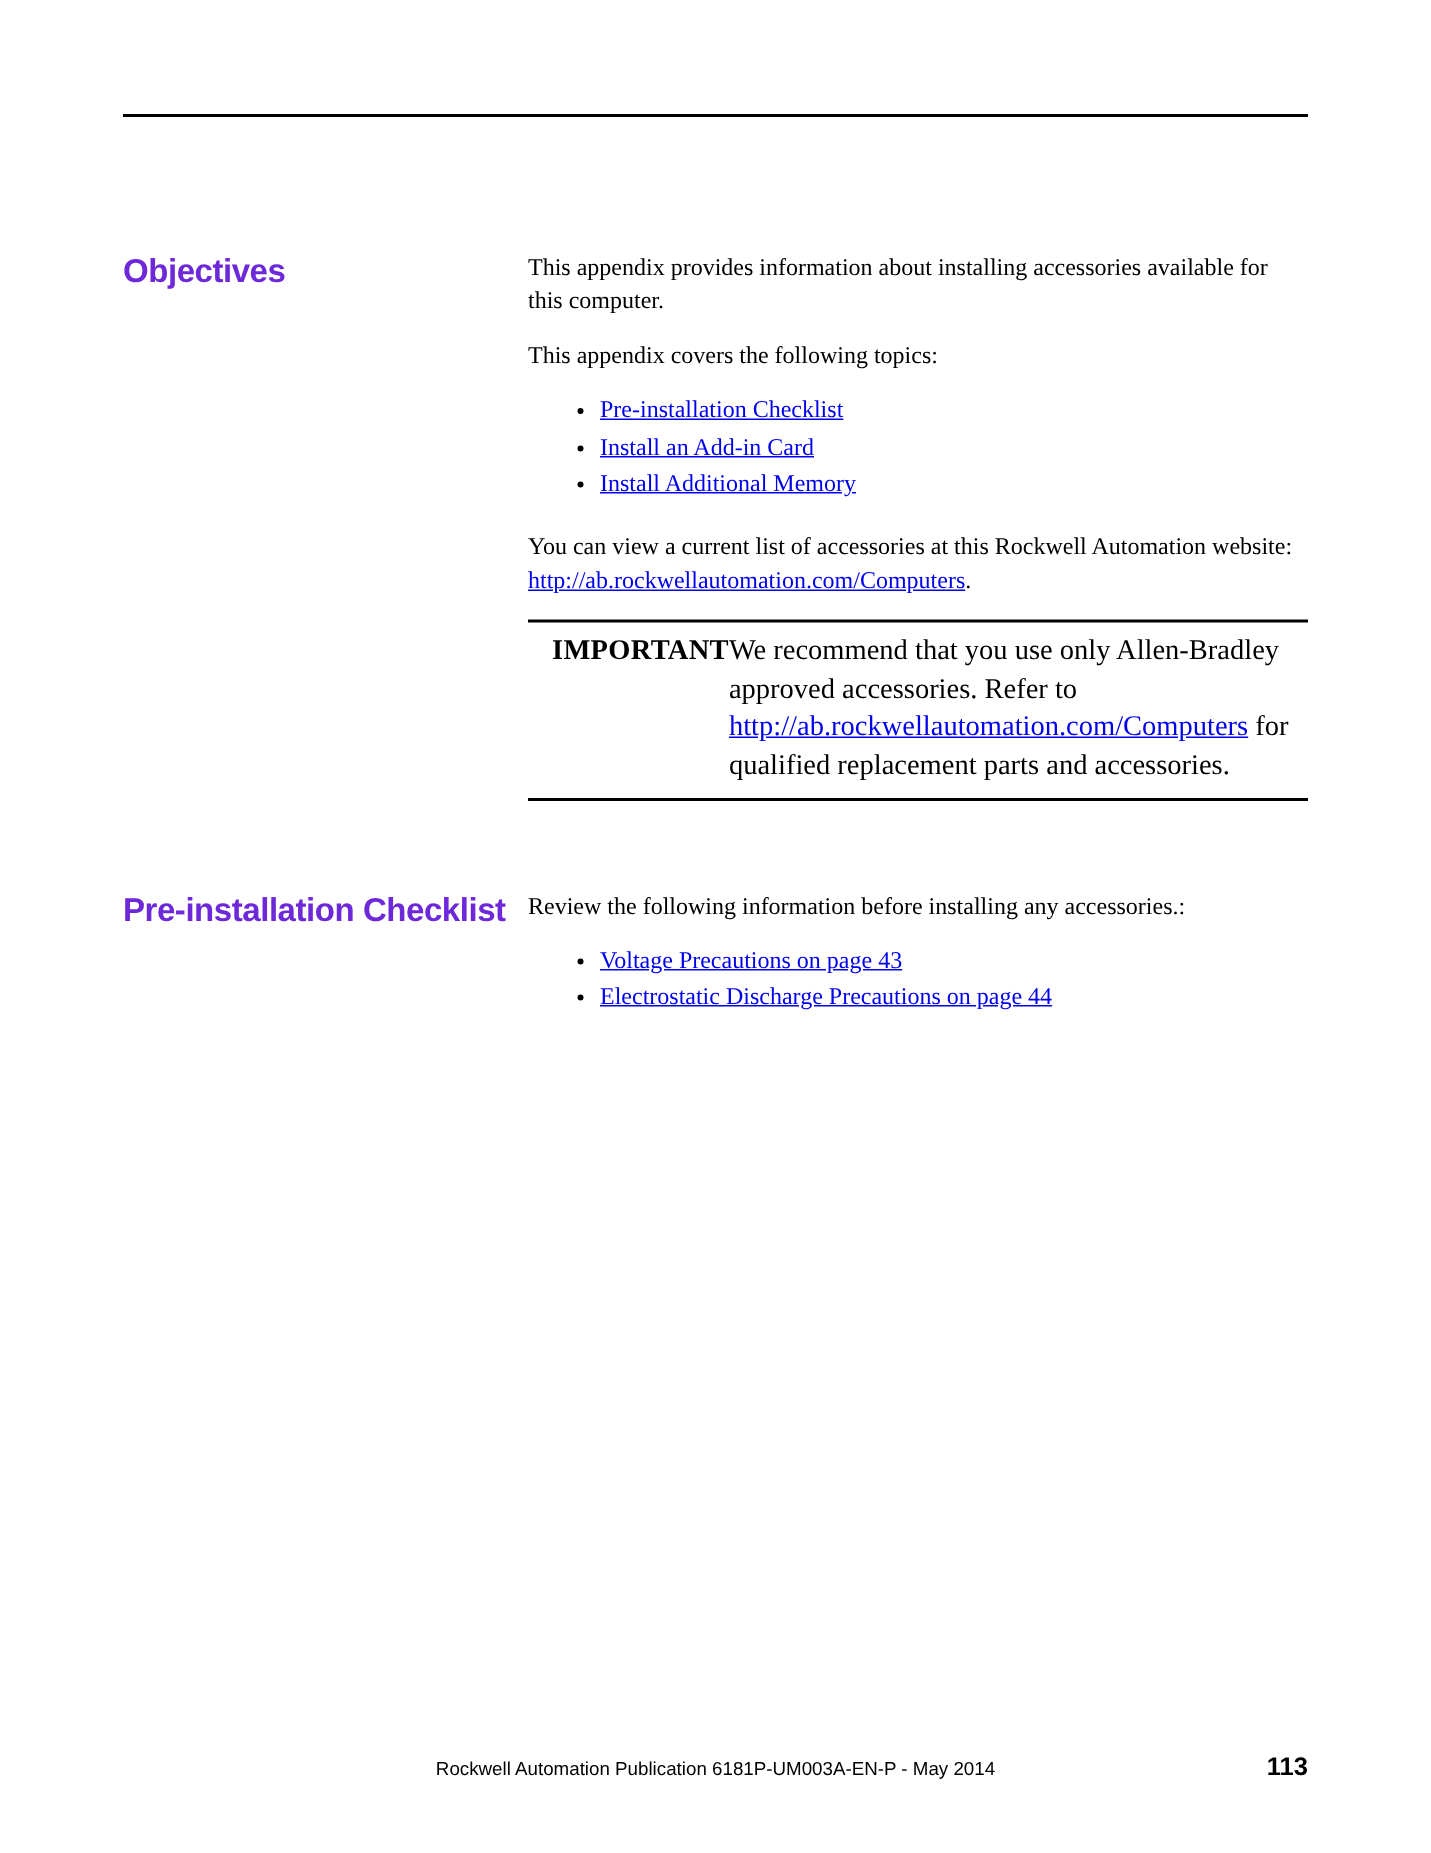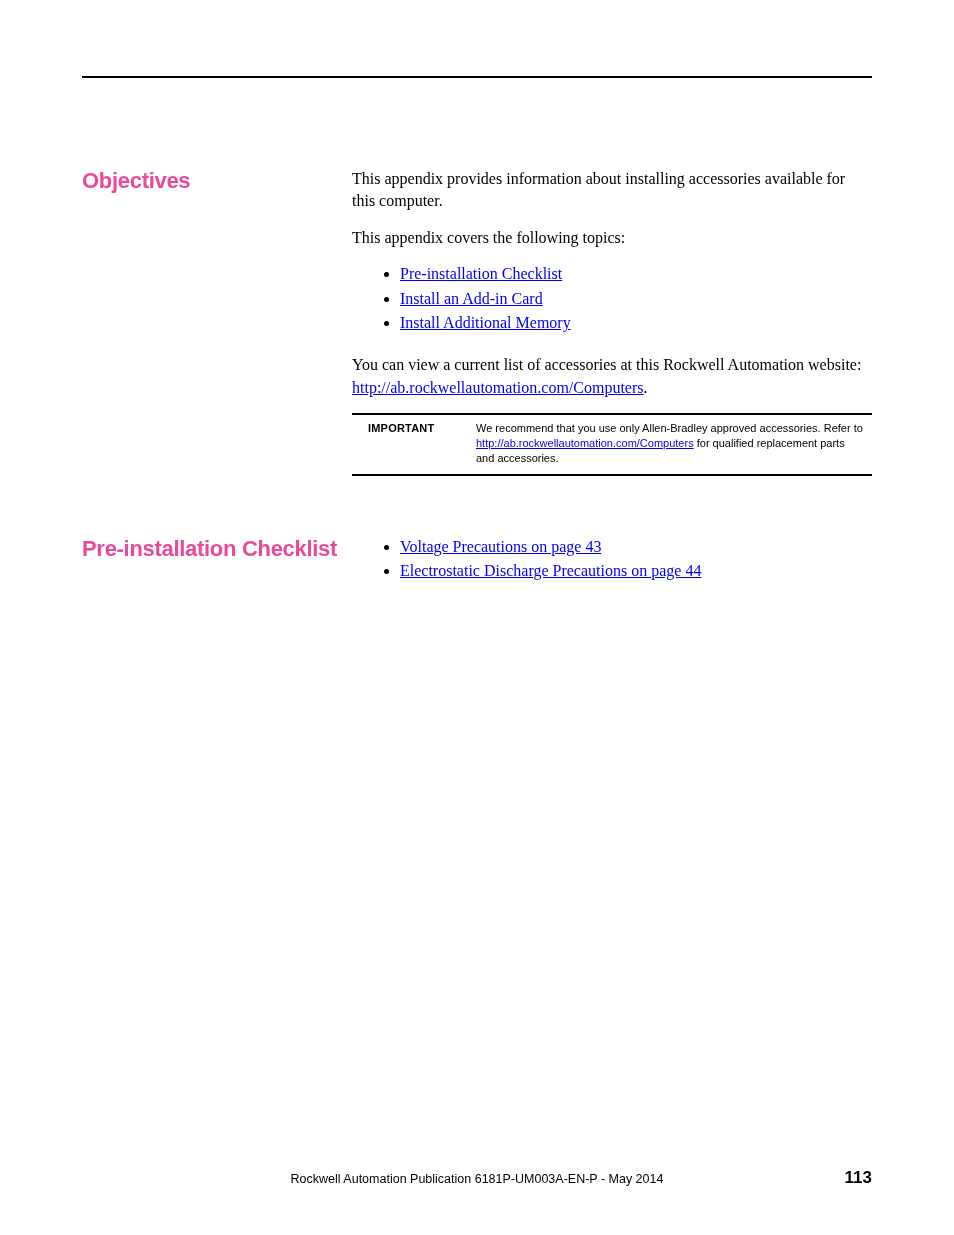--- a/index.html
+++ b/index.html
@@ -58,21 +58,21 @@
   .section + .section {
     margin-top: 60px;
   }
   .side-heading {
     width: 270px;
     flex: 0 0 270px;
     font-family: "Arial Narrow", Arial, Helvetica, sans-serif;
     font-weight: 700;
     font-stretch: condensed;
     font-size: 22px;
-    color: #ec4899;
+    color: #6d28d9;
     letter-spacing: -0.3px;
     line-height: 1.2;
   }
   .body-col {
     flex: 1;
     font-size: 16px;
     line-height: 1.4;
   }
   .body-col p {
     margin: 0 0 14px 0;
@@ -87,23 +87,23 @@
   a.link {
     color: #0000ee;
     text-decoration: underline;
   }
   .callout {
     border-top: 2px solid #000;
     border-bottom: 2px solid #000;
     margin-top: 8px;
     padding: 6px 4px 8px 4px;
     display: flex;
-    font-family: Liberation Sans, sans-serif;
+    font-family: Liberation Serif, serif;
     font-stretch: condensed;
-    font-size: 11px;
+    font-size: 19px;
     line-height: 1.35;
   }
   .callout-label {
     flex: 0 0 108px;
     font-weight: 700;
     letter-spacing: 0.2px;
     padding-left: 12px;
   }
   .callout-body {
     flex: 1;
@@ -155,20 +155,21 @@
         <div class="callout-body">
           <span>We recommend that you use only Allen-Bradley approved accessories. Refer to </span><a class="link">http://ab.rockwellautomation.com/Computers</a><span> for qualified replacement parts and accessories.</span>
         </div>
       </div>
     </div>
   </div>
 
   <div class="section">
     <div class="side-heading">Pre-installation Checklist</div>
     <div class="body-col">
+      <p>Review the following information before installing any accessories.:</p>
       <ul>
         <li><a class="link">Voltage Precautions on page 43</a></li>
         <li><a class="link">Electrostatic Discharge Precautions on page 44</a></li>
       </ul>
     </div>
   </div>
 
   <div class="footer">Rockwell Automation Publication 6181P-UM003A-EN-P - May 2014</div>
   <div class="page-number">113</div>
 

